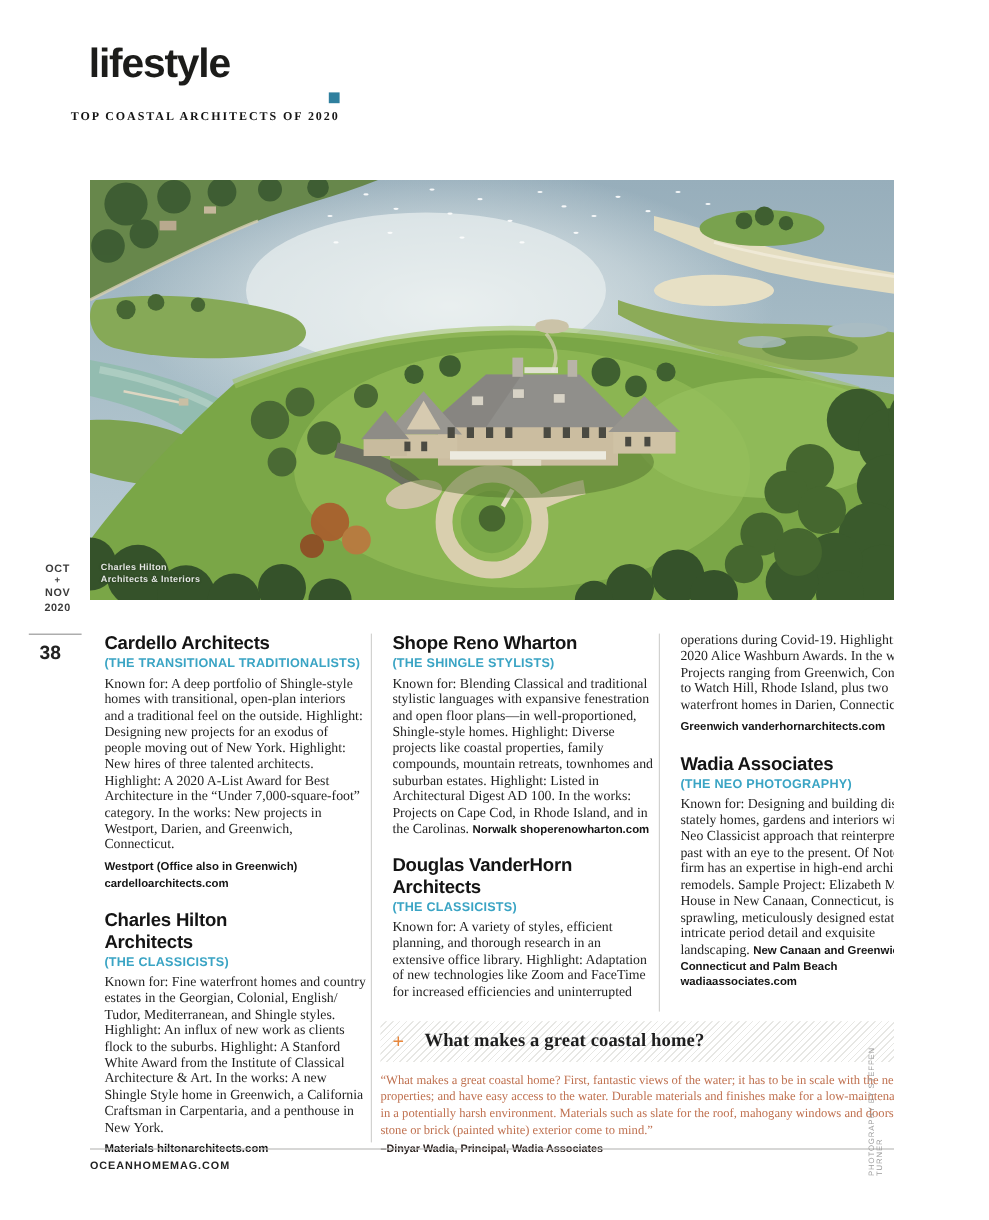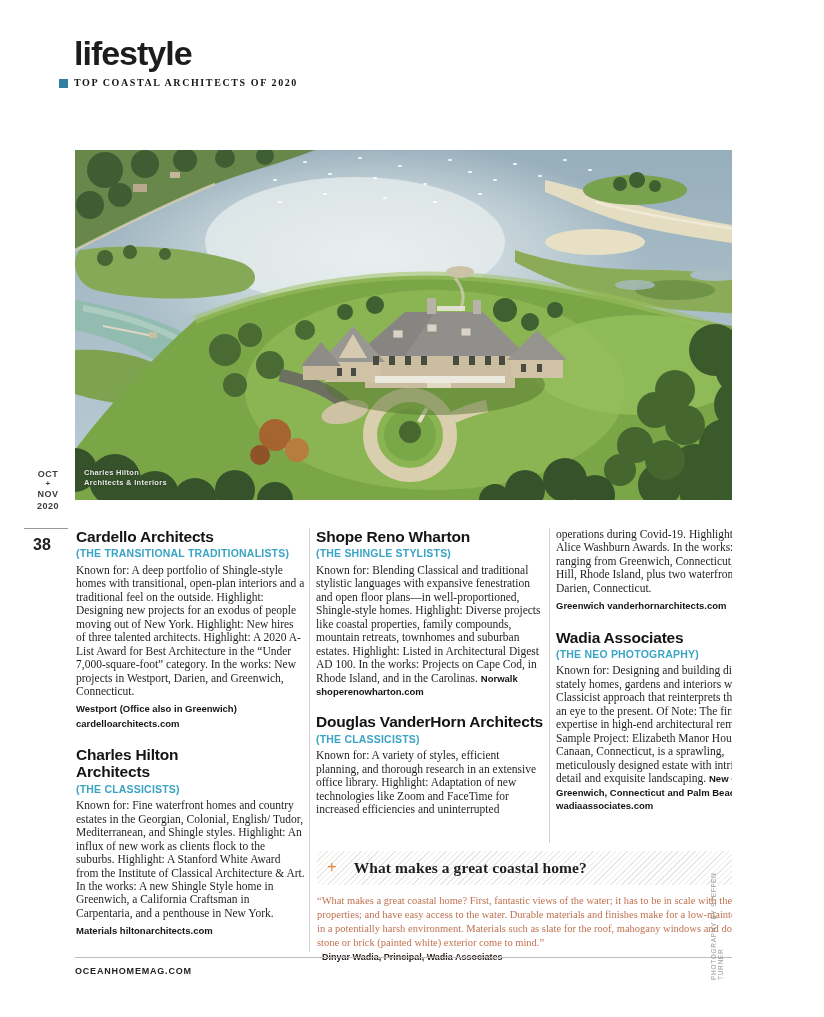--- a/index.html
+++ b/index.html
@@ -1,22 +1,22 @@
 <!DOCTYPE html>
 <html><head>
 <meta charset="utf-8">
 <style>
   html,body{margin:0;padding:0;background:#ffffff;}
   .page{position:relative;width:732px;height:1017px;background:#fff;overflow:hidden;
-        font-family:"Liberation Serif", serif;color:#1f1f1f;}
+        font-family:"Liberation Serif", serif;color:#1f1f1f;padding-left:13px;}
 
   
   .masthead-title{position:absolute;left:74px;top:36px;margin:0;
     font:700 34px/1 "Liberation Sans", sans-serif;letter-spacing:-1px;color:#1c1c1a;}
-  .eyebrow{position:absolute;left:59px;top:77px;display:flex;align-items:flex-end;gap:6px;}
+  .eyebrow{position:absolute;left:59px;top:77px;display:flex;align-items:flex-end;gap:6px;flex-direction:column;}
   .eyebrow-square{width:9px;height:9px;background:#2f7f9e;flex:0 0 auto;}
   .eyebrow-text{font:700 10px "Liberation Serif", serif;letter-spacing:1.6px;color:#141414;}
 
   
   .issue{position:absolute;left:28px;top:468px;width:40px;text-align:center;
     font:700 9px/1.35 "Liberation Sans", sans-serif;color:#3c3c3c;letter-spacing:.5px;}
   .issue .plus{font-size:8px;line-height:1;}
   .sidebar-rule{position:absolute;left:24px;top:528px;width:44px;height:1px;background:#9a9a9a;}
   .page-number{position:absolute;left:33px;top:536px;
     font:700 16px "Liberation Sans", sans-serif;color:#222;}
@@ -31,21 +31,21 @@
 
   
   .columns{position:absolute;left:75px;top:528px;width:710px;display:flex;}
   .col{width:232px;margin-right:10px;}
   .col:last-child{margin-right:0;}
   .col-rule{position:absolute;width:1px;background:#d2d2d0;}
   .cr1{left:309px;top:528px;height:424px;}
   .cr2{left:549px;top:528px;height:315px;}
   .cr3{left:790px;top:528px;height:424px;}
 
-  .firm{margin:0 0 15px 1px;}
+  .firm{margin:0 0 15px 12px;}
   .firm-name{margin:0 0 2px 0;font:700 15.5px/1.12 "Liberation Sans", sans-serif;
     color:#141414;letter-spacing:-.2px;white-space:pre-line;}
   .tagline{margin:0 0 4px 0;font:700 10.5px/1.2 "Liberation Sans", sans-serif;
     color:#3aa4c4;letter-spacing:.2px;}
   .body{margin:0 0 4px 0;font:11.5px/1.17 "Liberation Serif", serif;color:#1f1f1f;text-align:left;}
   .run-b{font-weight:400;}
   .run-i{}
   .run-sans{font:700 9.5px "Liberation Sans", sans-serif;color:#141414;}
   .footer-line{font:700 9.5px/1.5 "Liberation Sans", sans-serif;color:#141414;}
 

